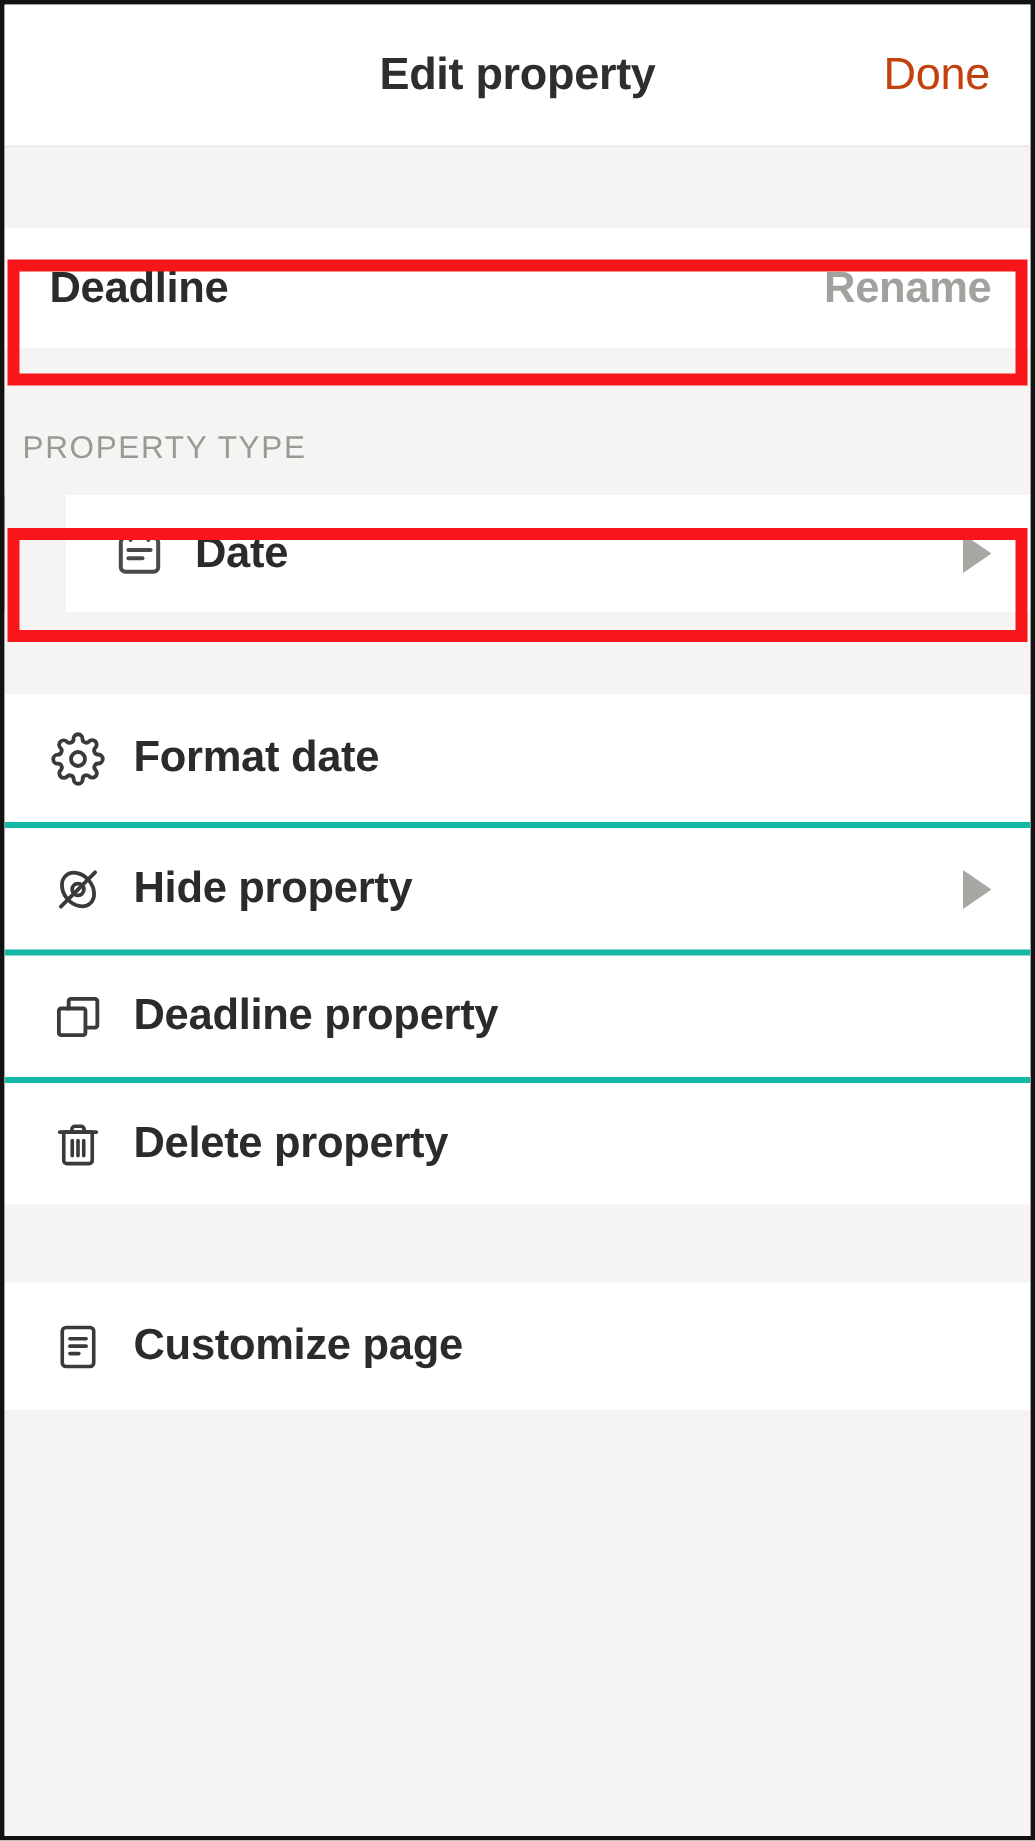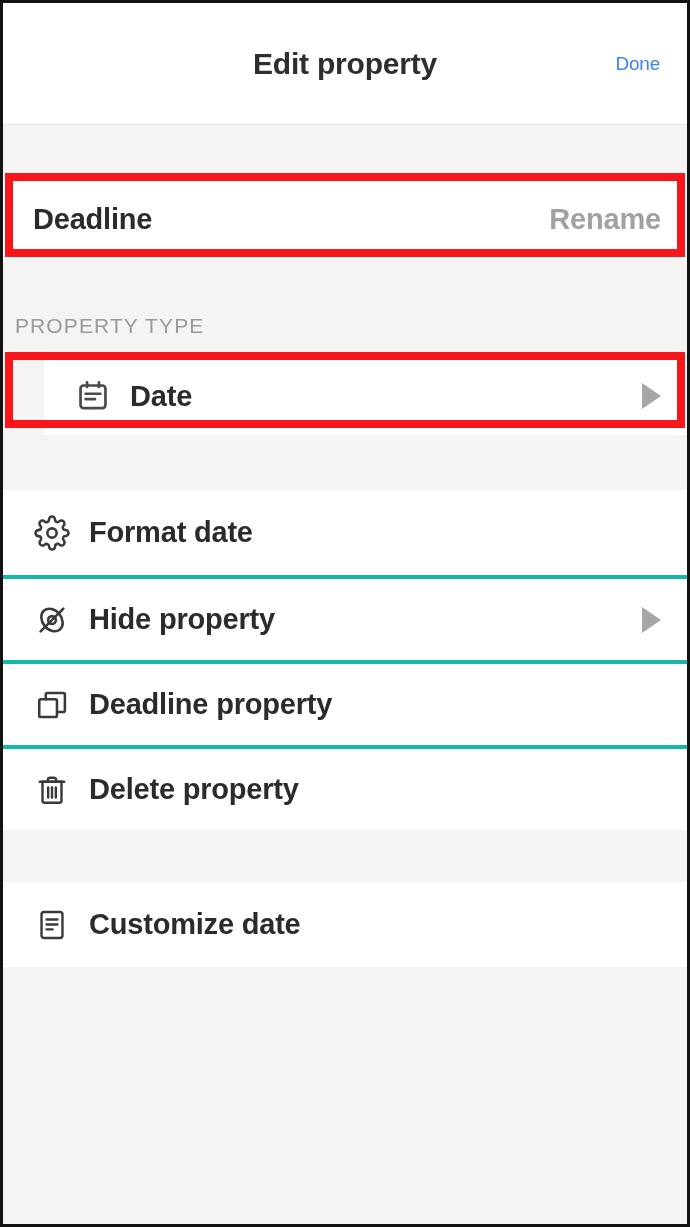--- a/index.html
+++ b/index.html
@@ -17,40 +17,40 @@
     width: 690px;
     height: 1227px;
     background: #f5f4f2;
     border: 3px solid #121212;
     overflow: hidden;
   }
 
   
   .header {
     position: relative;
-    height: 122px;
+    height: 95px;
     background: #ffffff;
     border-bottom: 1px solid #e6e4e1;
     display: flex;
     align-items: center;
     justify-content: center;
   }
   .header-title {
     font-size: 30px;
     font-weight: bold;
     color: #2e2e2e;
     letter-spacing: -0.2px;
   }
   .header-done {
     position: absolute;
     right: 27px;
     top: 50%;
     transform: translateY(-50%);
-    font-size: 19px;
-    color: #3b82f6;
+    font-size: 30px;
+    color: #c2410c;
     letter-spacing: -0.2px;
   }
 
   
   .gap {
     background: #f5f4f2;
     width: 100%;
   }
   .gap-54  { height: 54px; }
   .gap-36  { height: 36px; }
@@ -239,21 +239,21 @@
     <div>
       <div class="row">
         <span class="row-icon">
           <svg width="34" height="34" viewBox="0 0 24 24" fill="none" stroke="#3a3a3a" stroke-width="1.7" stroke-linecap="round" stroke-linejoin="round">
             <rect x="4.6" y="2.8" width="14.8" height="18.4" rx="1.8"></rect>
             <line x1="8.2" y1="8.1" x2="15.8" y2="8.1"></line>
             <line x1="8.2" y1="11.6" x2="15.8" y2="11.6"></line>
             <line x1="8.2" y1="15.1" x2="12.4" y2="15.1"></line>
           </svg>
         </span>
-        <span class="row-label">Customize date</span>
+        <span class="row-label">Customize page</span>
       </div>
     </div>
 
     <div class="bottom-fill"></div>
 
   </div>
 
   <div class="annot" id="annot-name"></div>
   <div class="annot" id="annot-type"></div>
 </div>

